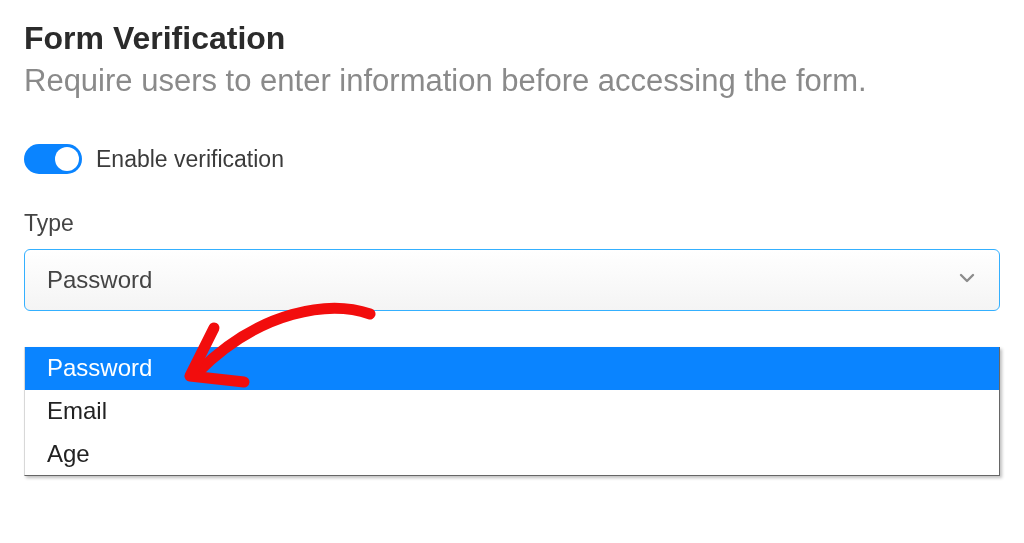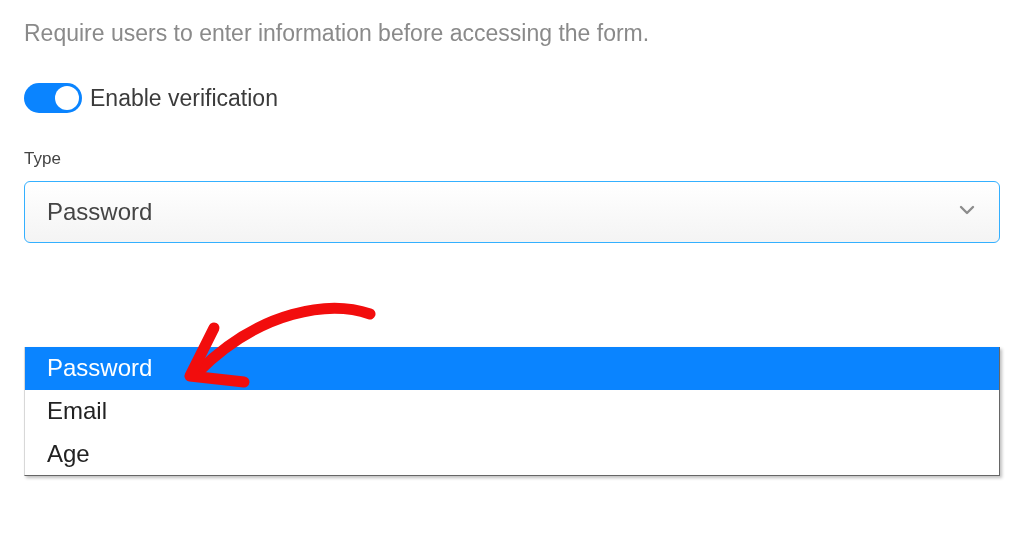--- a/index.html
+++ b/index.html
@@ -6,43 +6,43 @@
     html, body { width: 1024px; height: 543px; font-family: "Segoe UI", Arial, sans-serif; background: #fff; }
     .wrap { padding: 20px 24px; position: relative; }
 
     .heading {
       font-size: 32px;
       font-weight: 600;
       color: #2b2b2b;
       margin-bottom: 6px;
     }
     .subheading {
-      font-size: 23px;
+      font-size: 31px;
       color: #8a8a8a;
-      margin-bottom: 36px;
+      margin-bottom: 45px;
     }
 
-    .toggle-row { display: flex; align-items: center; gap: 8px; margin-bottom: 36px; }
+    .toggle-row { display: flex; align-items: center; gap: 14px; margin-bottom: 36px; }
     .toggle {
       position: relative;
       width: 58px; height: 30px;
       background: #0a84ff;
       border-radius: 999px;
       cursor: pointer;
     }
     .toggle .knob {
       position: absolute;
       top: 3px; right: 3px;
       width: 24px; height: 24px;
       background: #fff;
       border-radius: 50%;
     }
     .toggle-label { font-size: 23px; color: #3b3b3b; }
 
-    .field-label { font-size: 17px; color: #444; margin-bottom: 12px; }
+    .field-label { font-size: 23px; color: #444; margin-bottom: 12px; }
 
     .select {
       position: relative;
       width: 976px;
       height: 62px;
       border: 1px solid #34b0ff;
       border-radius: 6px;
       background: linear-gradient(#ffffff, #f4f4f4);
       display: flex; align-items: center;
       padding: 0 22px;
@@ -81,20 +81,21 @@
       width: 210px;
       height: 120px;
       z-index: 10;
     }
   </style>
 </head>
 <body>
 
 <div class="wrap">
 
+  <h1 class="heading">Form Verification</h1>
   <p class="subheading">Require users to enter information before accessing the form.</p>
 
   <div class="toggle-row">
     <div class="toggle">
       <div class="knob"></div>
     </div>
     <span class="toggle-label">Enable verification</span>
   </div>
 
   <div class="field-label">Type</div>

